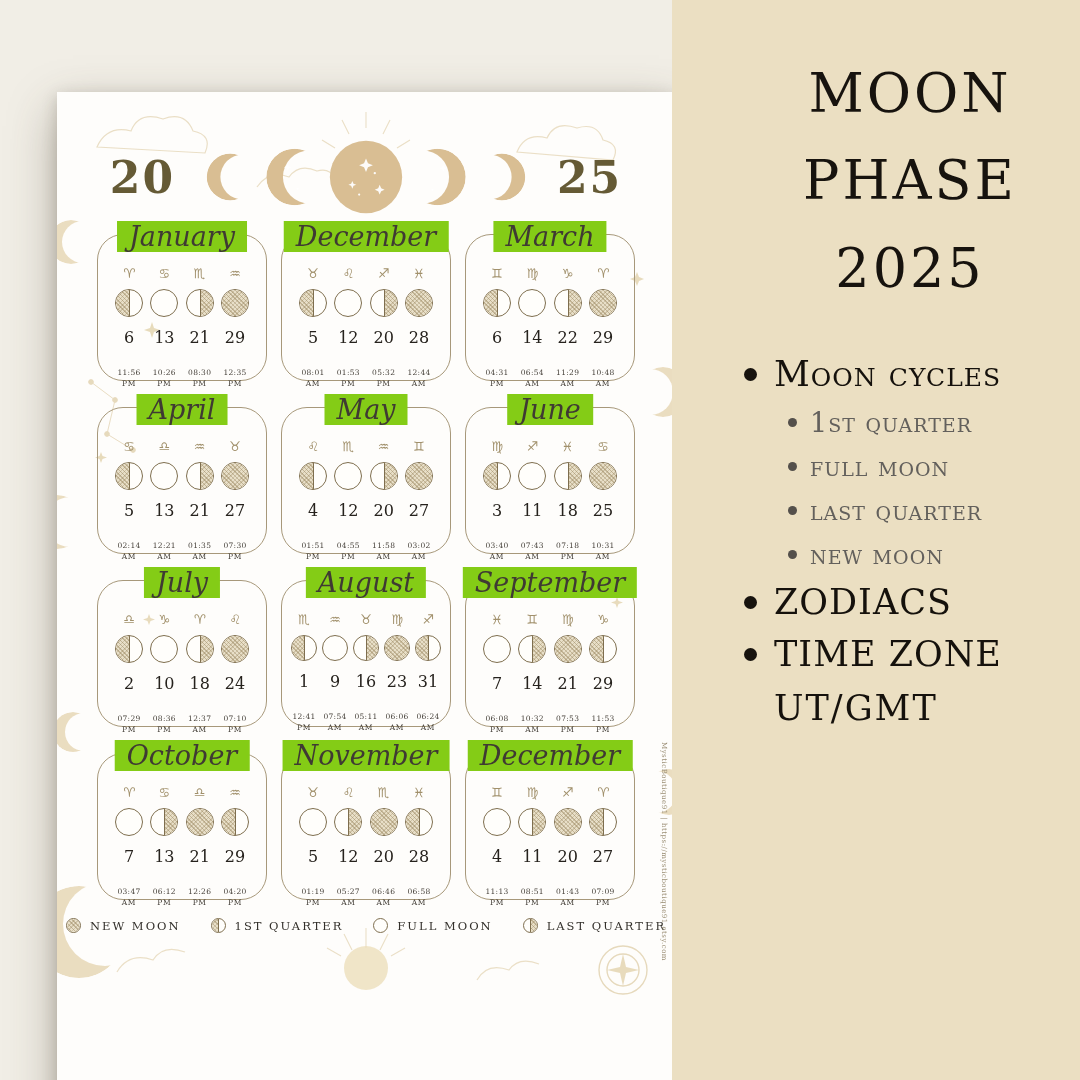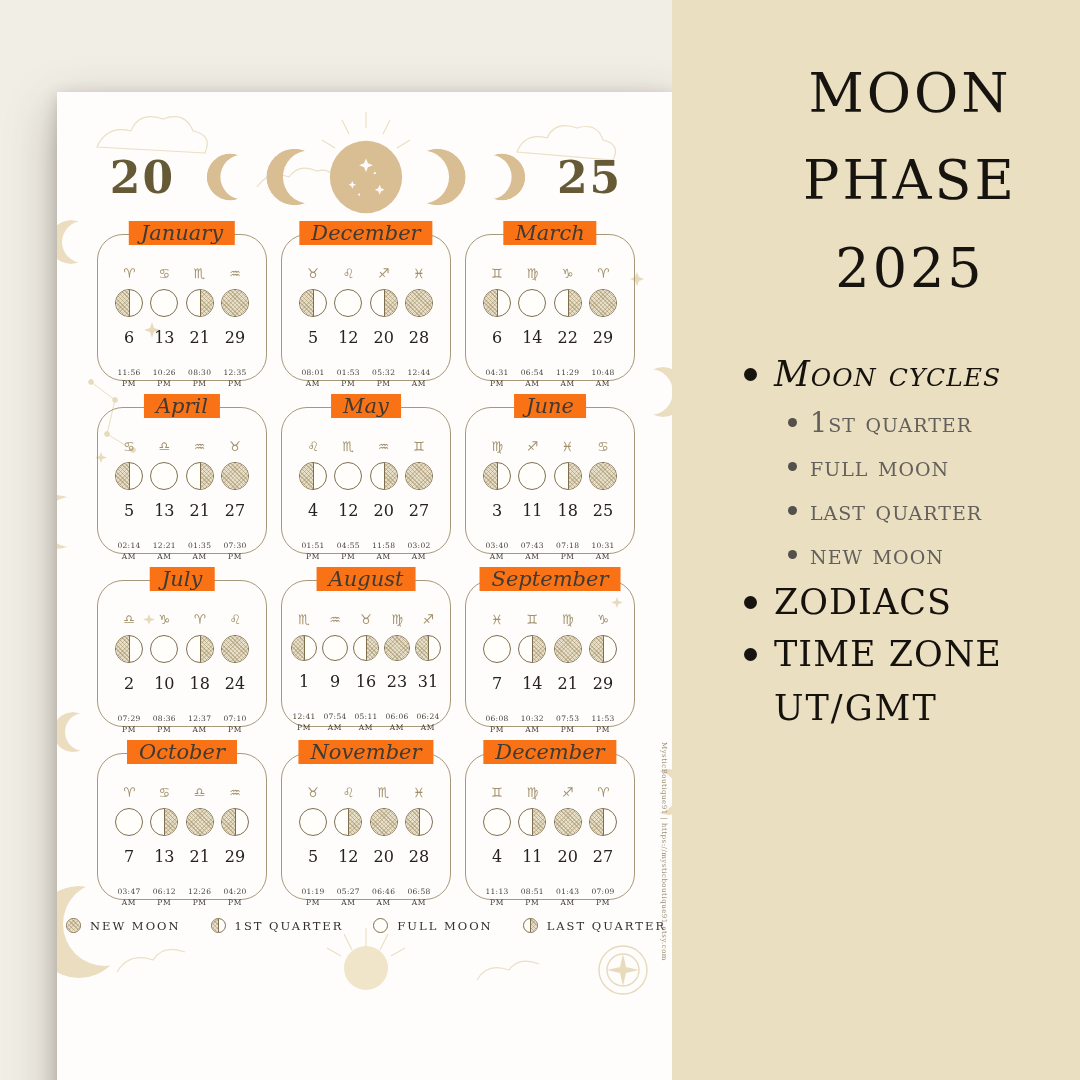--- a/index.html
+++ b/index.html
@@ -4,39 +4,39 @@
 <style>
   html,body{margin:0;padding:0;background:#ddd;}
   .stage{position:relative;width:1080px;height:1080px;overflow:hidden;background:#f1eee6;
          font-family:"DejaVu Serif","Liberation Serif",serif;}
   
   .panel{position:absolute;left:672px;top:0;width:476px;height:1080px;background:#ebdfc2;}
   .panel-title{margin-top:50px;text-align:center;font-size:54px;letter-spacing:3px;
                color:#17130e;line-height:1.62;}
   .feature-list{margin:42px 0 0 72px;color:#15110c;}
   .b-main{display:flex;align-items:center;gap:17px;font-size:35px;margin-top:12px;}
-  .b-main.sc .b-label{font-variant:small-caps;letter-spacing:1px;font-style:italic;}
+  .b-main.sc .b-label{font-variant:small-caps;letter-spacing:1px;}
   .b-main .b-label{letter-spacing:1px;}
   .dot{width:13px;height:13px;border-radius:50%;background:#17130e;flex:0 0 auto;}
   .b-sub{display:flex;align-items:center;gap:13px;margin:13px 0 0 44px;font-size:27px;color:#63605c;}
   .b-sub .s-label{font-variant:small-caps;letter-spacing:1px;}
   .sdot{width:9px;height:9px;border-radius:50%;background:#54504b;flex:0 0 auto;}
   .b-line2{margin:14px 0 0 30px;font-size:35px;letter-spacing:2px;color:#15110c;}
   
   .poster{position:absolute;left:57px;top:92px;width:618px;height:1079px;background:#fefdfb;
           box-shadow:0 18px 45px rgba(70,60,45,.38),0 4px 14px rgba(70,60,45,.22);overflow:hidden;}
   .deco-layer{position:absolute;inset:0;pointer-events:none;}
   
   .banner{position:relative;display:flex;align-items:center;justify-content:center;gap:26px;margin-top:42px;}
   .year{font-size:44px;font-weight:600;color:#655a35;letter-spacing:2px;}
   
   .months-grid{display:grid;grid-template-columns:repeat(3,1fr);gap:26px 14px;margin:14px 40px 0;}
   .card{position:relative;height:147px;border:1.4px solid #a7987a;border-radius:26px;box-sizing:border-box;}
-  .card-title{position:absolute;top:-14px;left:50%;transform:translateX(-50%);background:#f97316;
-              padding:0 12px;font-style:italic;font-size:21px;color:#3f3a33;white-space:nowrap;}
+  .card-title{position:absolute;top:-14px;left:50%;transform:translateX(-50%);background:#84cc16;
+              padding:0 12px;font-style:italic;font-size:27px;color:#3f3a33;white-space:nowrap;}
   .entries{display:flex;justify-content:space-between;padding:0 15px;margin-top:30px;}
   .entries.five{padding:0 8px;}
   .entry{display:flex;flex-direction:column;align-items:center;width:32px;}
   .entries.five .entry{width:28px;}
   .zodiac{font-family:"DejaVu Sans",sans-serif;font-size:13px;color:#a1906b;height:17px;line-height:17px;}
   .moon,.lmoon{position:relative;border:1px solid #7e6e4e;border-radius:50%;background:#fffefb;
                overflow:hidden;box-sizing:border-box;}
   .moon{width:28px;height:28px;margin-top:7px;}
   .entries.five .moon{width:26px;height:26px;}
   .lmoon{width:15px;height:15px;flex:0 0 auto;}

